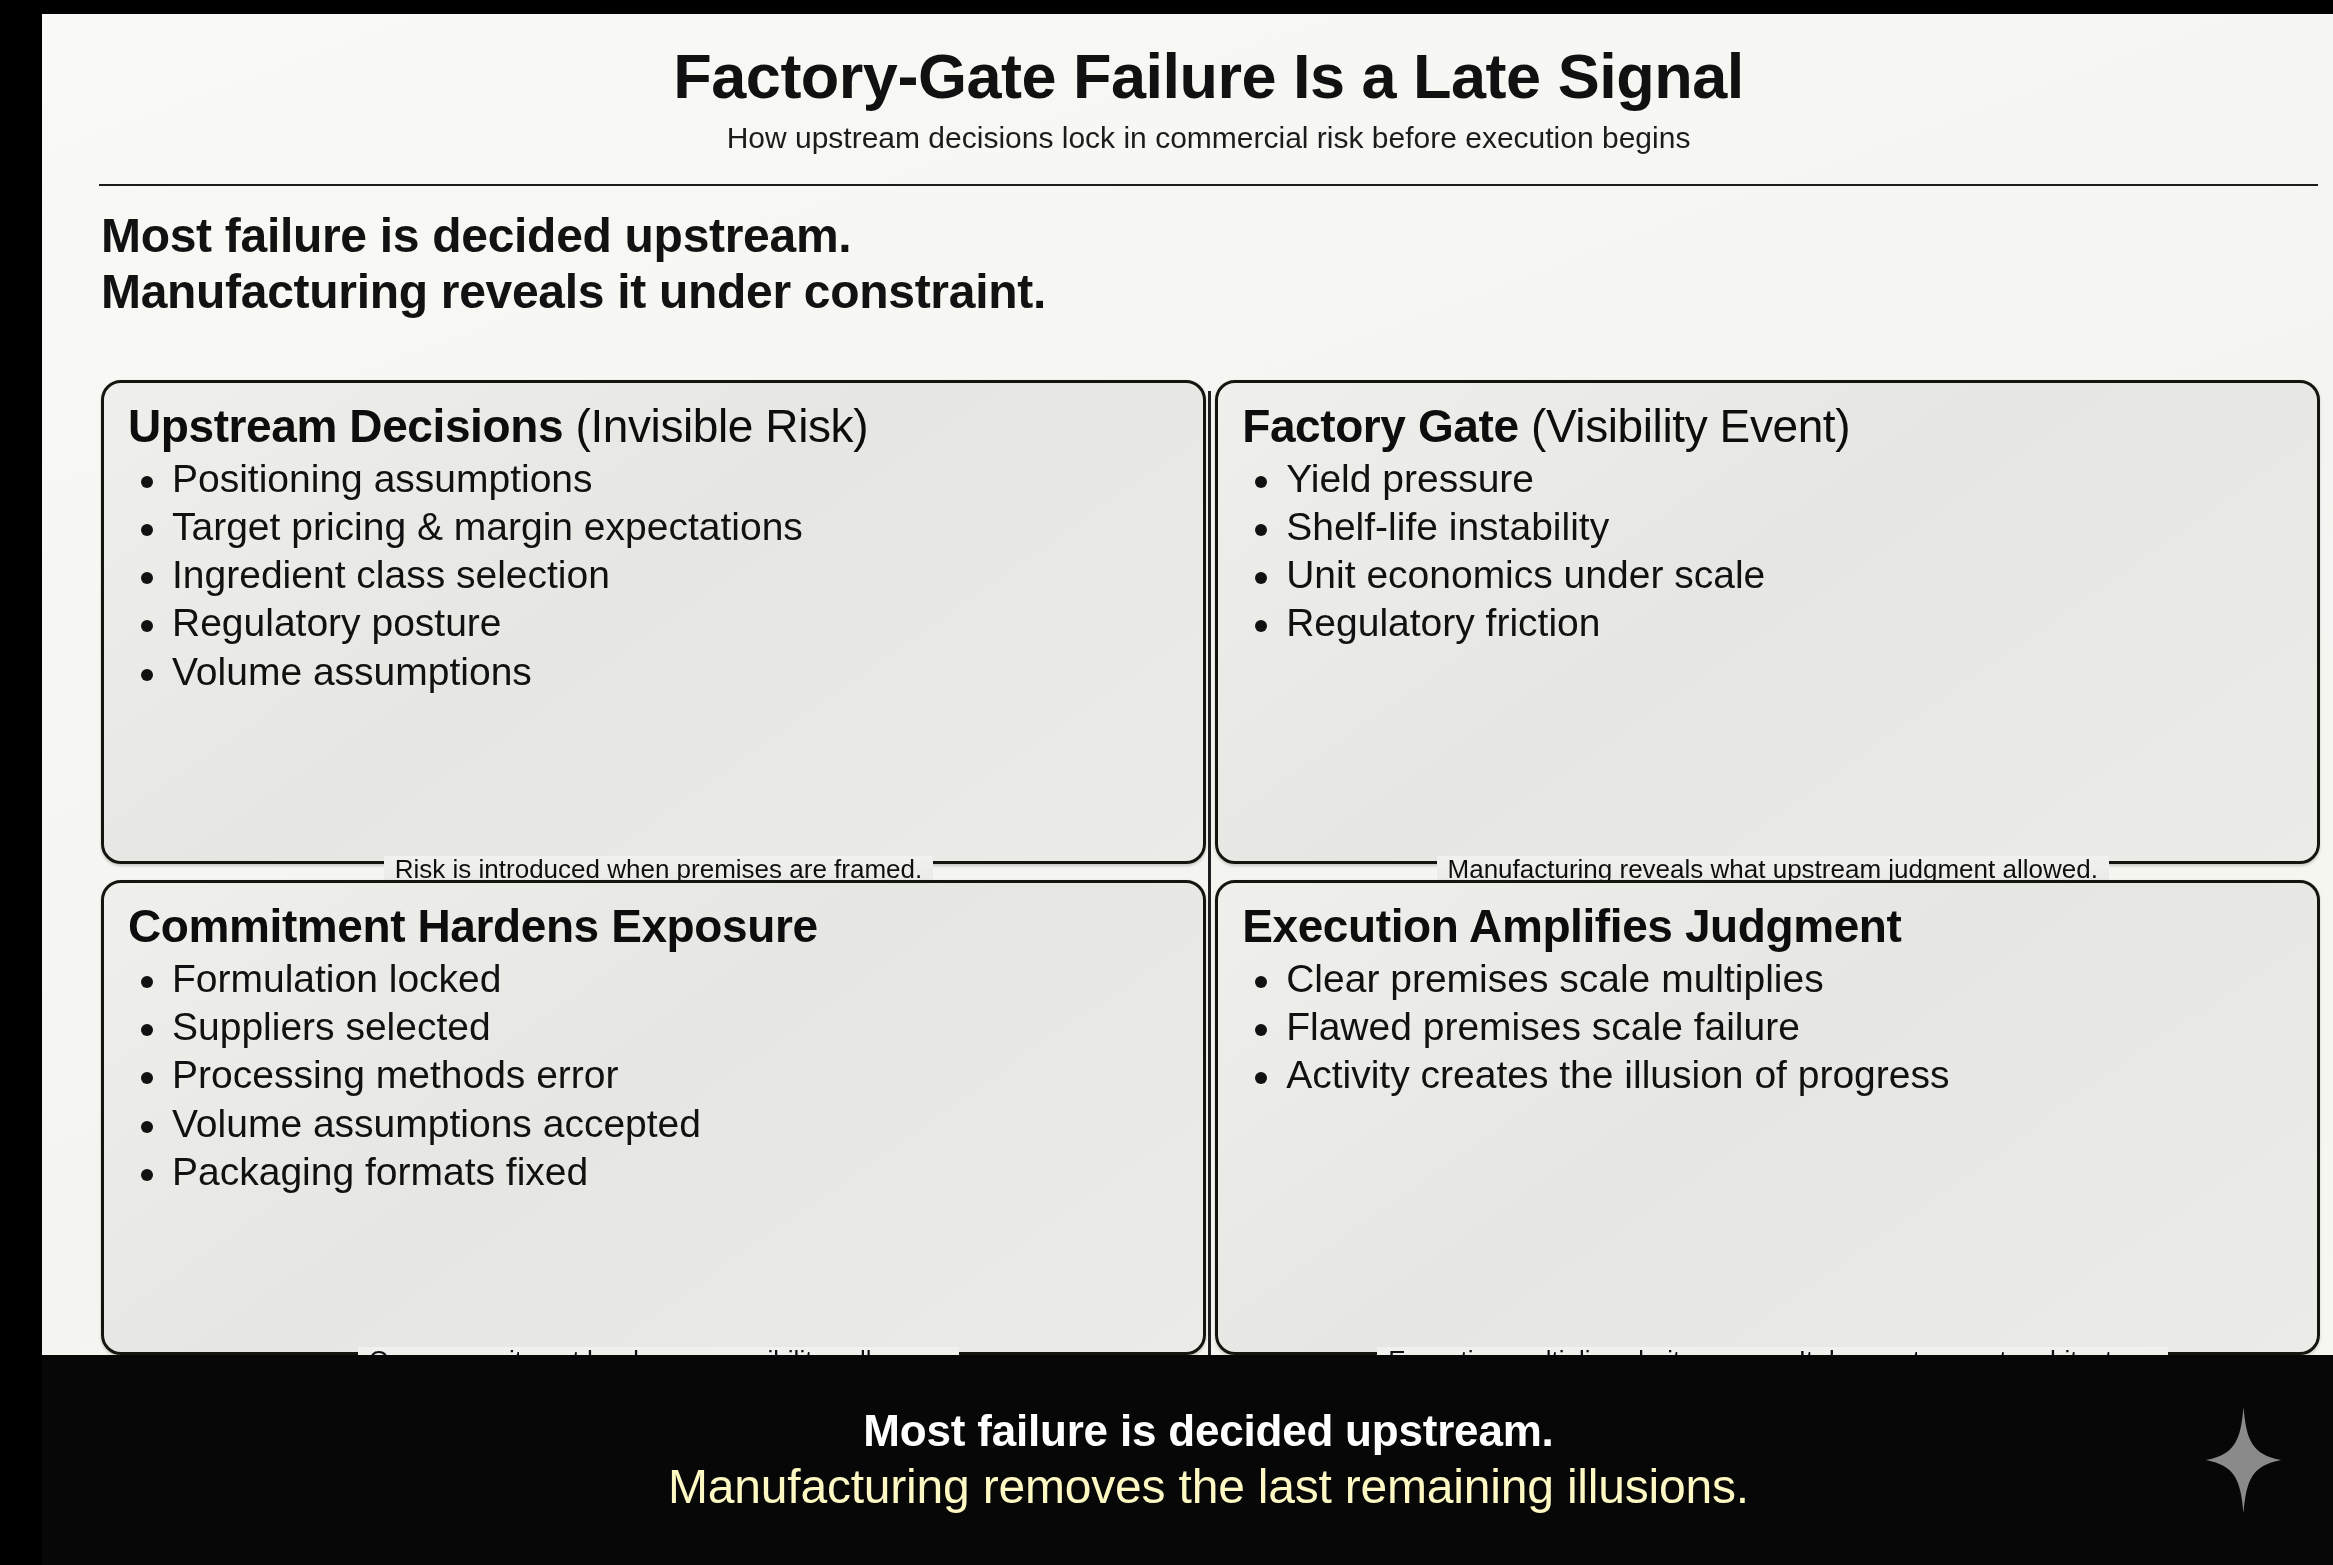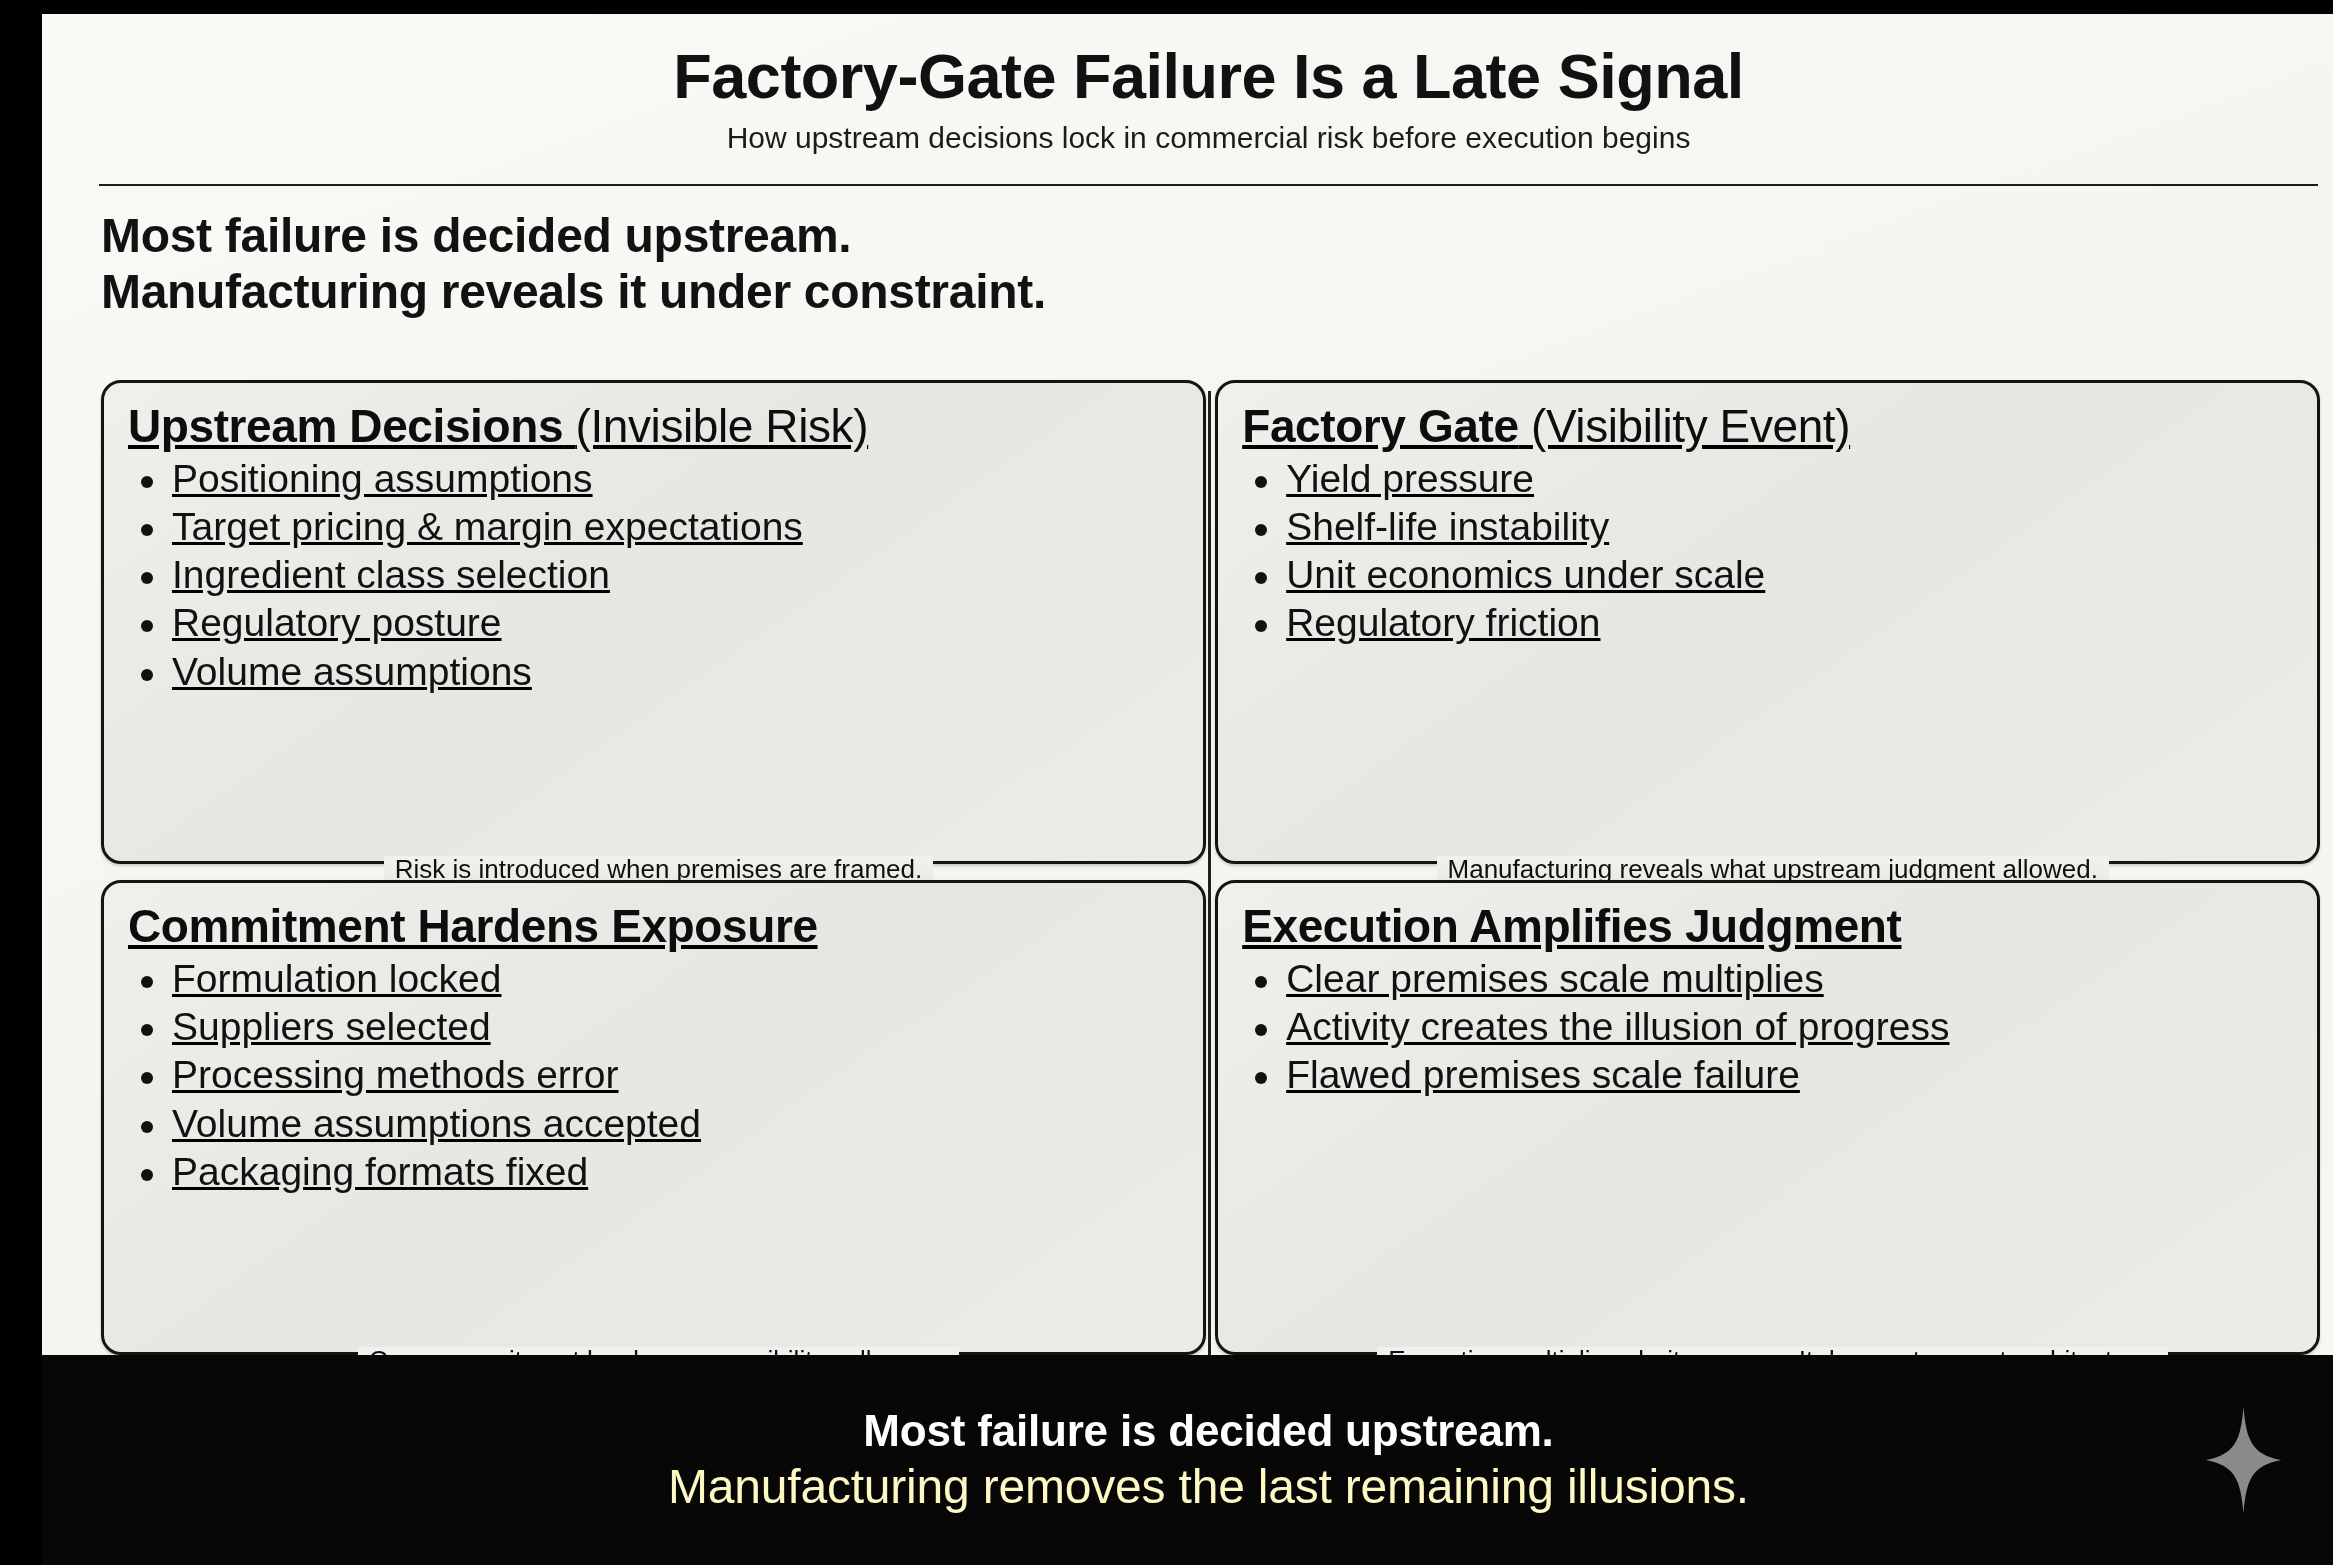--- a/index.html
+++ b/index.html
@@ -63,21 +63,20 @@
   
   .grid {
     position:absolute;
     left:59px; top:366px;
     width:2219px; height:975px;
     display:grid;
     grid-template-columns:1105px 1105px;
     grid-template-rows:238px 238px;
     column-gap:9.2px;
     row-gap:16.6px;
-    text-decoration:underline;
   }
   
   .grid { grid-template-rows:auto auto; }
 
   .col-divider {
     position:absolute;
     left:1166px; top:377px;
     width:2.8px; height:994px;
     background:#1f1f1f;
   }
@@ -256,22 +255,22 @@
         </div>
       </div>
 
       <div class="card card-r card-mid">
         <div class="card-title">
           <span>Execution Amplifies Judgment</span>
           
         </div>
         <ul class="card-list">
           <li>Clear premises scale multiplies</li>
+          <li>Flawed premises scale failure</li>
           <li style="max-width:766px;">Activity creates the illusion of progress</li>
-          <li>Flawed premises scale failure</li>
         </ul>
         <div class="card-caption">
           <span class="cap-rule"></span>
           <span class="cap-text">Execution multiplies clarity or error. It does not correct architecture.</span>
           <span class="cap-rule"></span>
         </div>
       </div>
 
     </div>
   </div>

